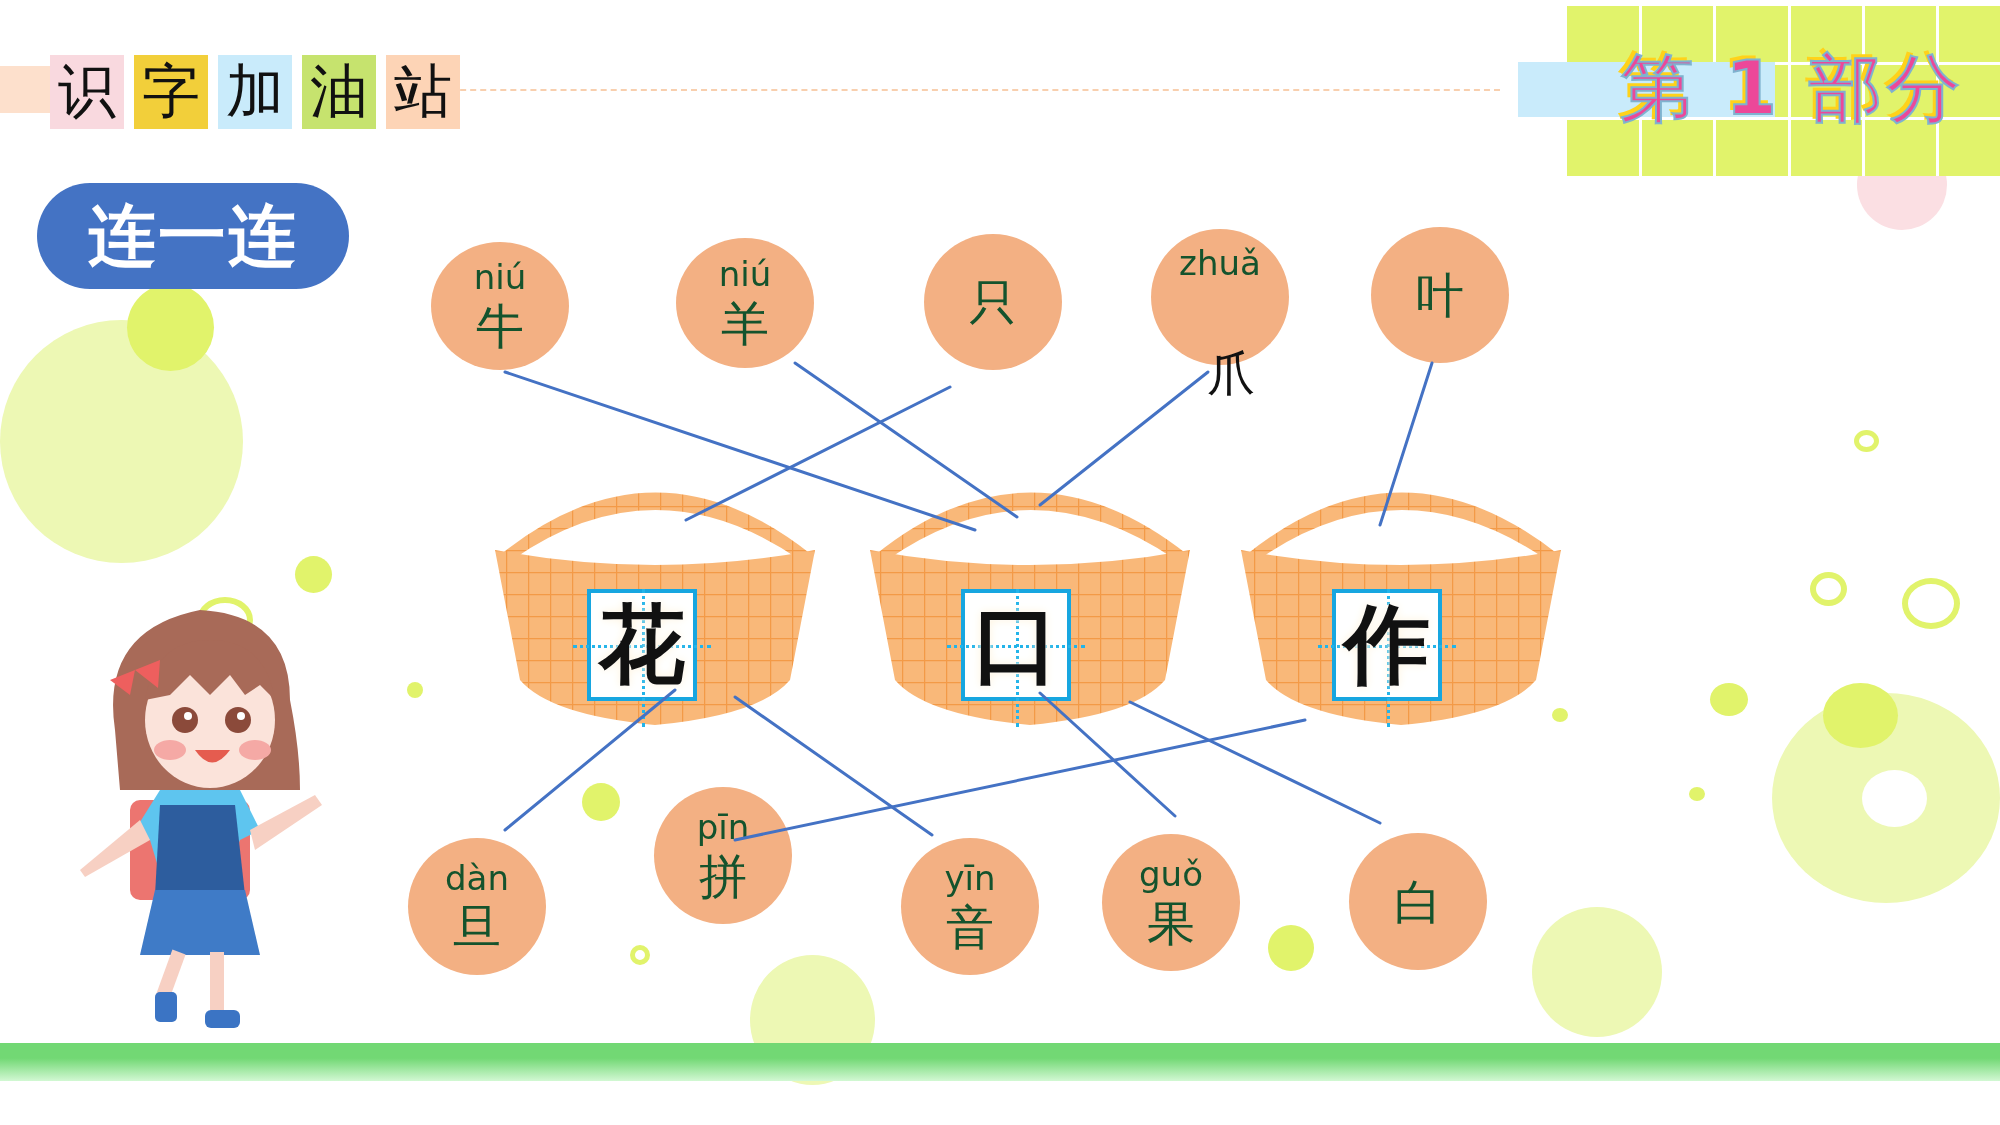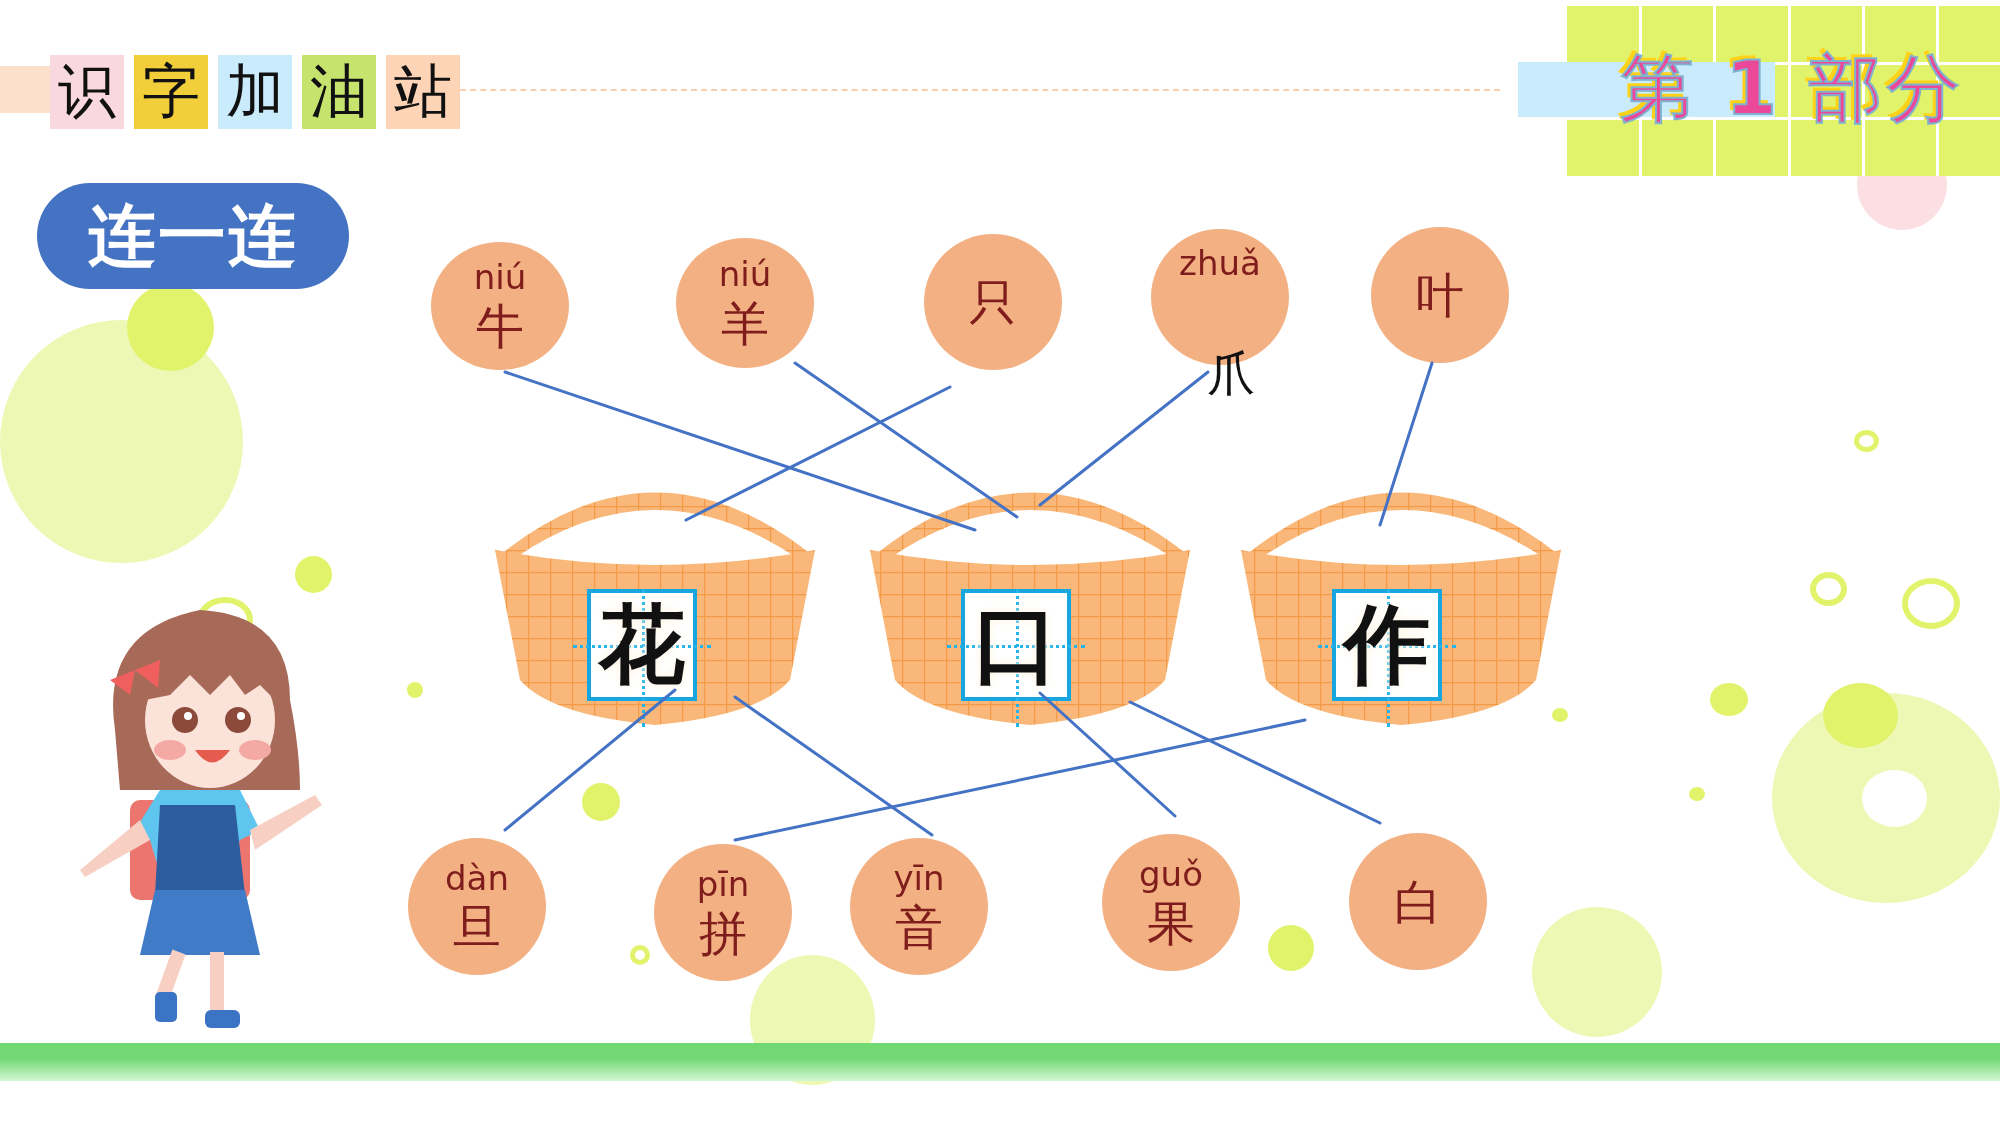--- a/index.html
+++ b/index.html
@@ -20,21 +20,21 @@
   .grid-line-h { position:absolute; left:1567px; height:3px; width:433px; background:#fff; }
   .part-band { position:absolute; left:1518px; top:62px; width:257px; height:55px; background:#c9ebfb; }
   .part-title { position:absolute; left:1620px; top:40px; font-size:74px; font-weight:normal; color:#ec4899;
       -webkit-text-stroke:2px #7fb2cf; text-shadow:-4px -4px 0 #ffd21a; letter-spacing:4px; white-space:nowrap; font-family:"DejaVu Sans", sans-serif; }
   .part-title .num { font-weight:bold; }
 
   
   .pill { position:absolute; left:37px; top:183px; width:312px; height:106px; background:#4473c4; border-radius:53px; display:flex; align-items:center; justify-content:center; color:#fff; font-size:68px; font-weight:bold; letter-spacing:2px; }
 
   
-  .bubble { position:absolute; background:#f3b083; border-radius:50%; display:flex; flex-direction:column; align-items:center; justify-content:center; color:#7f1d1d; }
+  .bubble { position:absolute; background:#f3b083; border-radius:50%; display:flex; flex-direction:column; align-items:center; justify-content:center; color:#14532d; }
   .bubble .py { font-size:34px; line-height:40px; font-family:"DejaVu Sans", sans-serif; }
   .bubble .hz { font-size:48px; line-height:58px; font-family:"DejaVu Serif", serif; }
   .tianzi { position:absolute; width:110px; height:112px; background:#fff; border:4px solid #17a6e0; box-sizing:border-box; display:flex; align-items:center; justify-content:center; }
   .tianzi .cross-h { position:absolute; left:-18px; right:-18px; top:50%; border-top:3px dotted #22b4ea; }
   .tianzi .cross-v { position:absolute; top:-4px; bottom:-30px; left:50%; border-left:3px dotted #22b4ea; }
   .tianzi .big { position:relative; font-size:86px; font-weight:bold; color:#111; font-family:"DejaVu Serif", serif; text-shadow:0 0 2px #fff, 0 0 10px #fff4dd; }
 
   
   .ground { position:absolute; left:0; top:1043px; width:2000px; height:38px; background:linear-gradient(#72d874 0%, #72d874 40%, #d2f8d3 100%); }
 
@@ -139,25 +139,25 @@
 </div>
 <div class="abs" style="left:1207px;top:342px;font-size:48px;font-family:'DejaVu Serif',serif;color:#111;">爪</div>
 <div class="bubble" style="left:1371px;top:227px;width:138px;height:136px;">
   <span class="hz">叶</span>
 </div>
 
 <div class="bubble" style="left:408px;top:838px;width:138px;height:137px;">
   <span class="py">dàn</span>
   <span class="hz">旦</span>
 </div>
-<div class="bubble" style="left:654px;top:844px;width:138px;height:137px;">
+<div class="bubble" style="left:654px;top:787px;width:138px;height:137px;">
   <span class="py">pīn</span>
   <span class="hz">拼</span>
 </div>
-<div class="bubble" style="left:850px;top:838px;width:138px;height:137px;">
+<div class="bubble" style="left:901px;top:838px;width:138px;height:137px;">
   <span class="py">yīn</span>
   <span class="hz">音</span>
 </div>
 <div class="bubble" style="left:1102px;top:834px;width:138px;height:137px;">
   <span class="py">guǒ</span>
   <span class="hz">果</span>
 </div>
 <div class="bubble" style="left:1349px;top:833px;width:138px;height:137px;">
   <span class="hz">白</span>
 </div>

